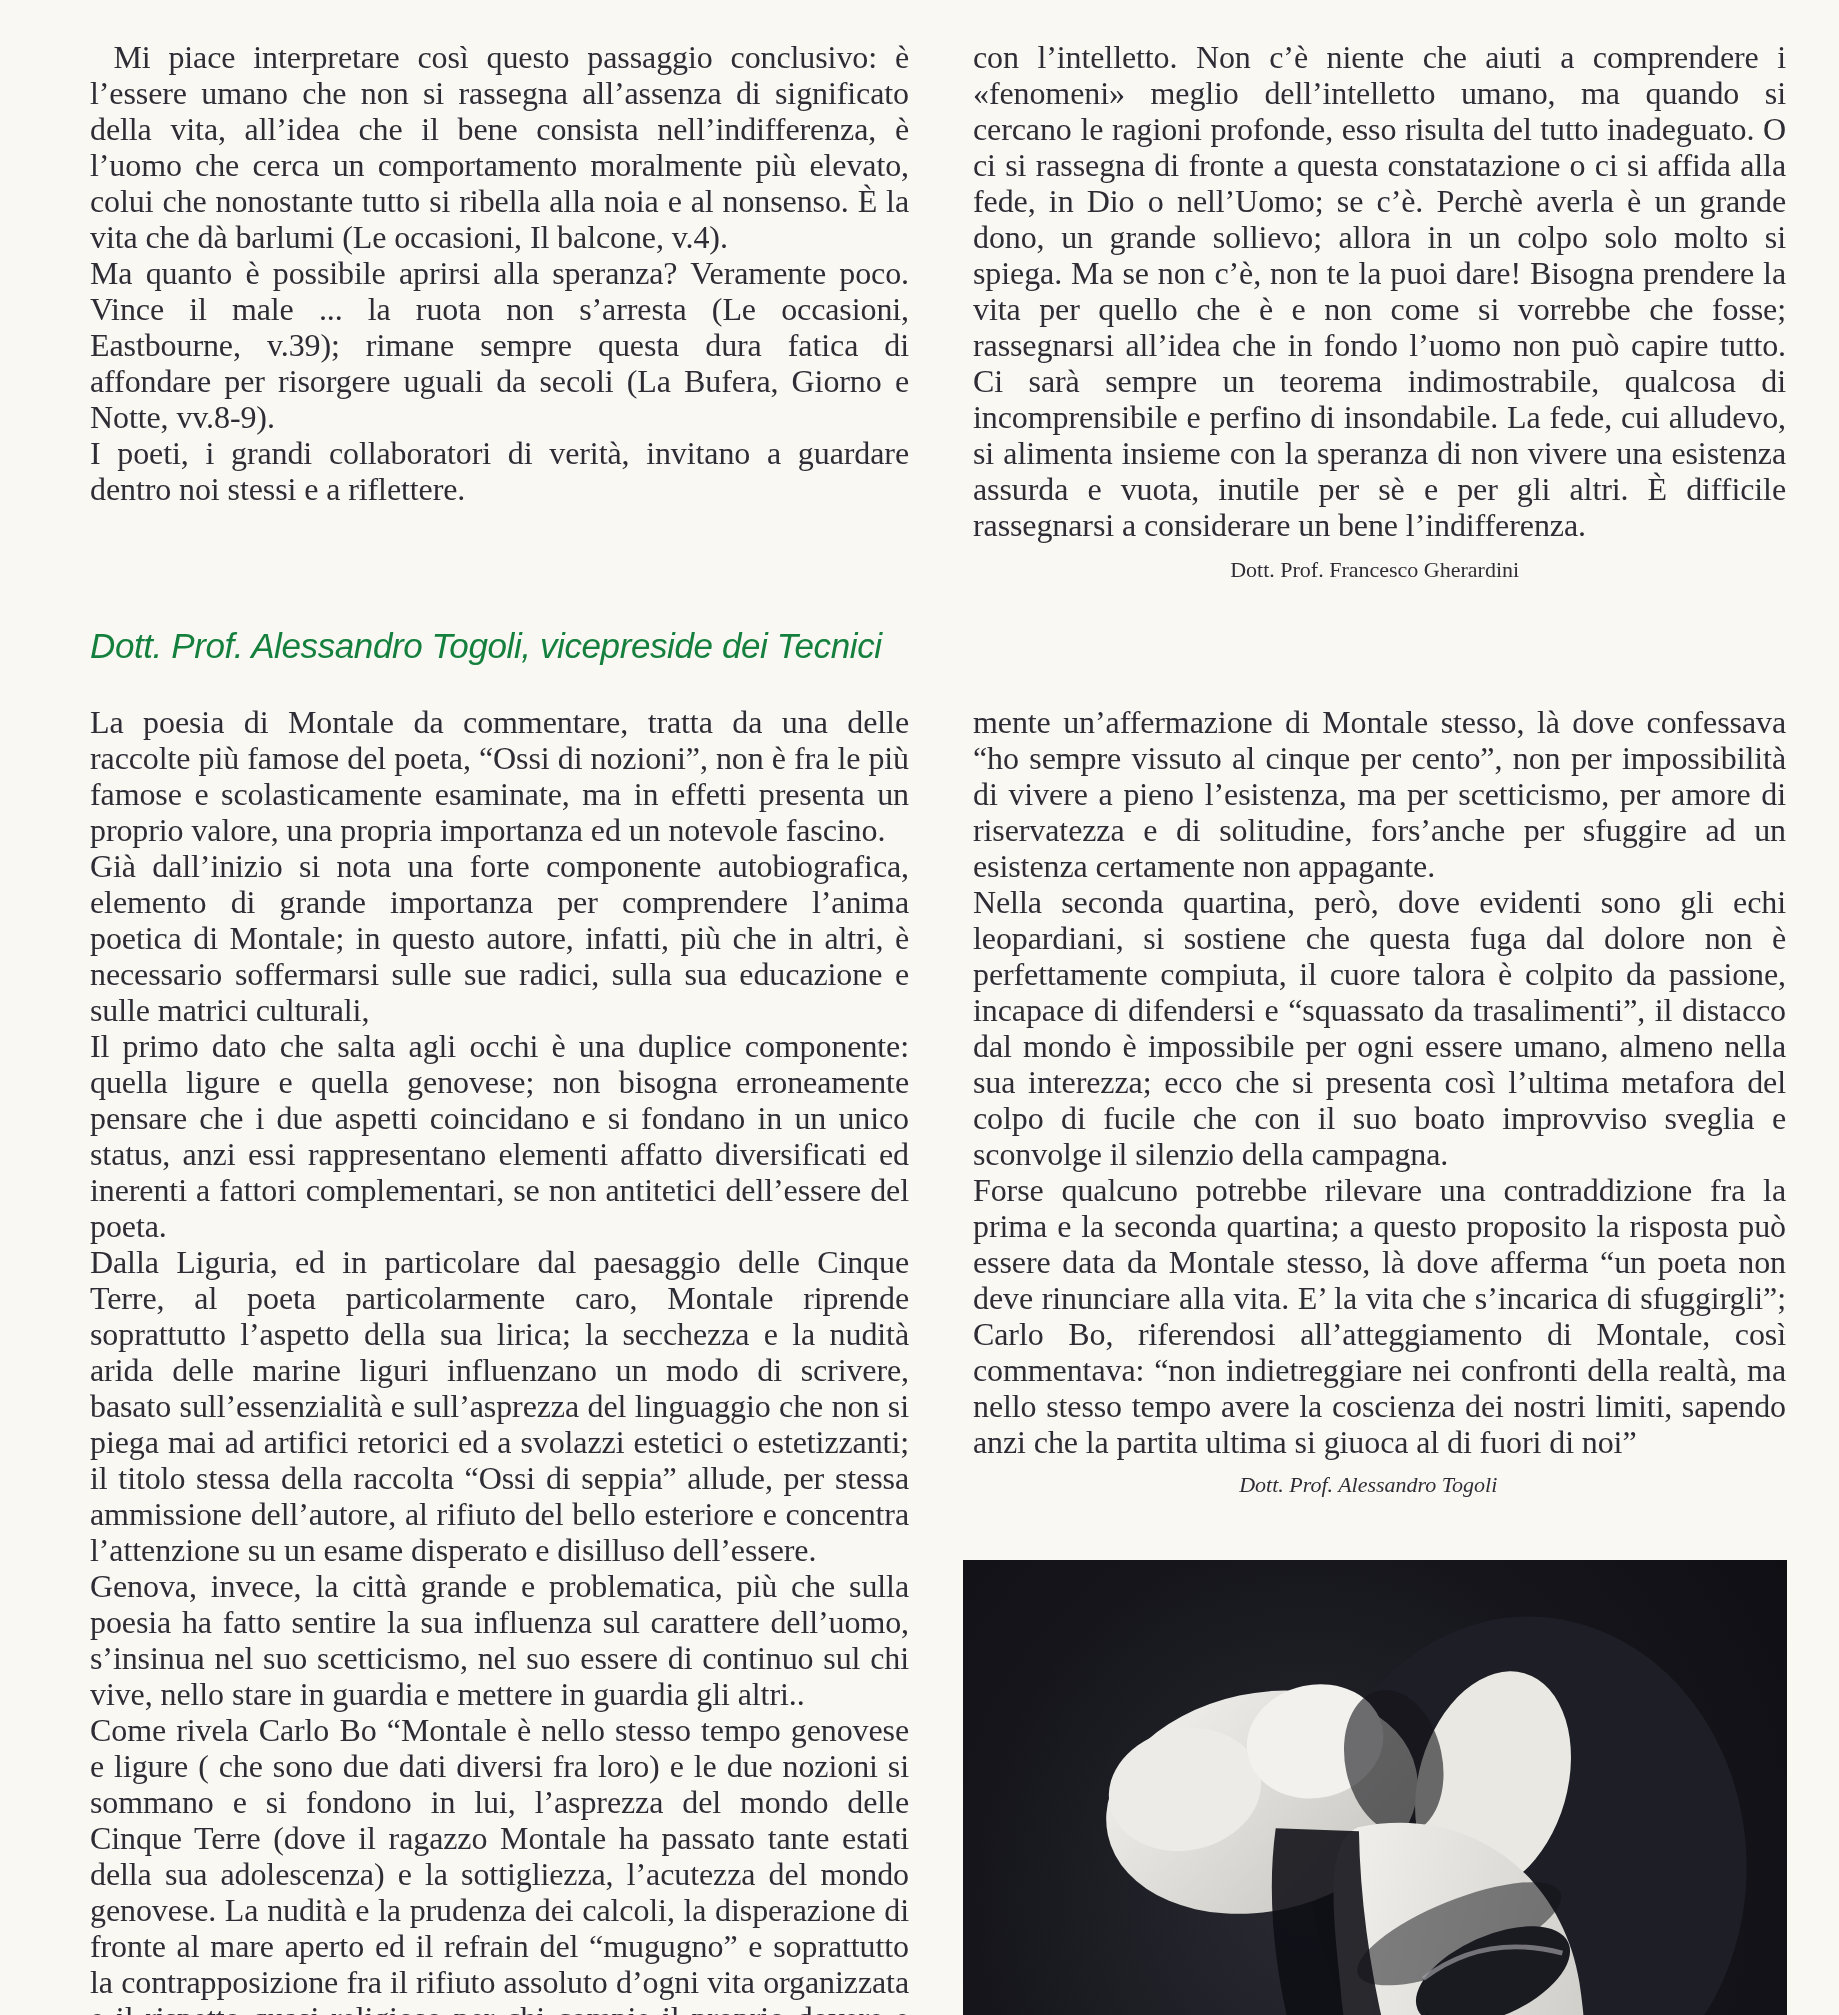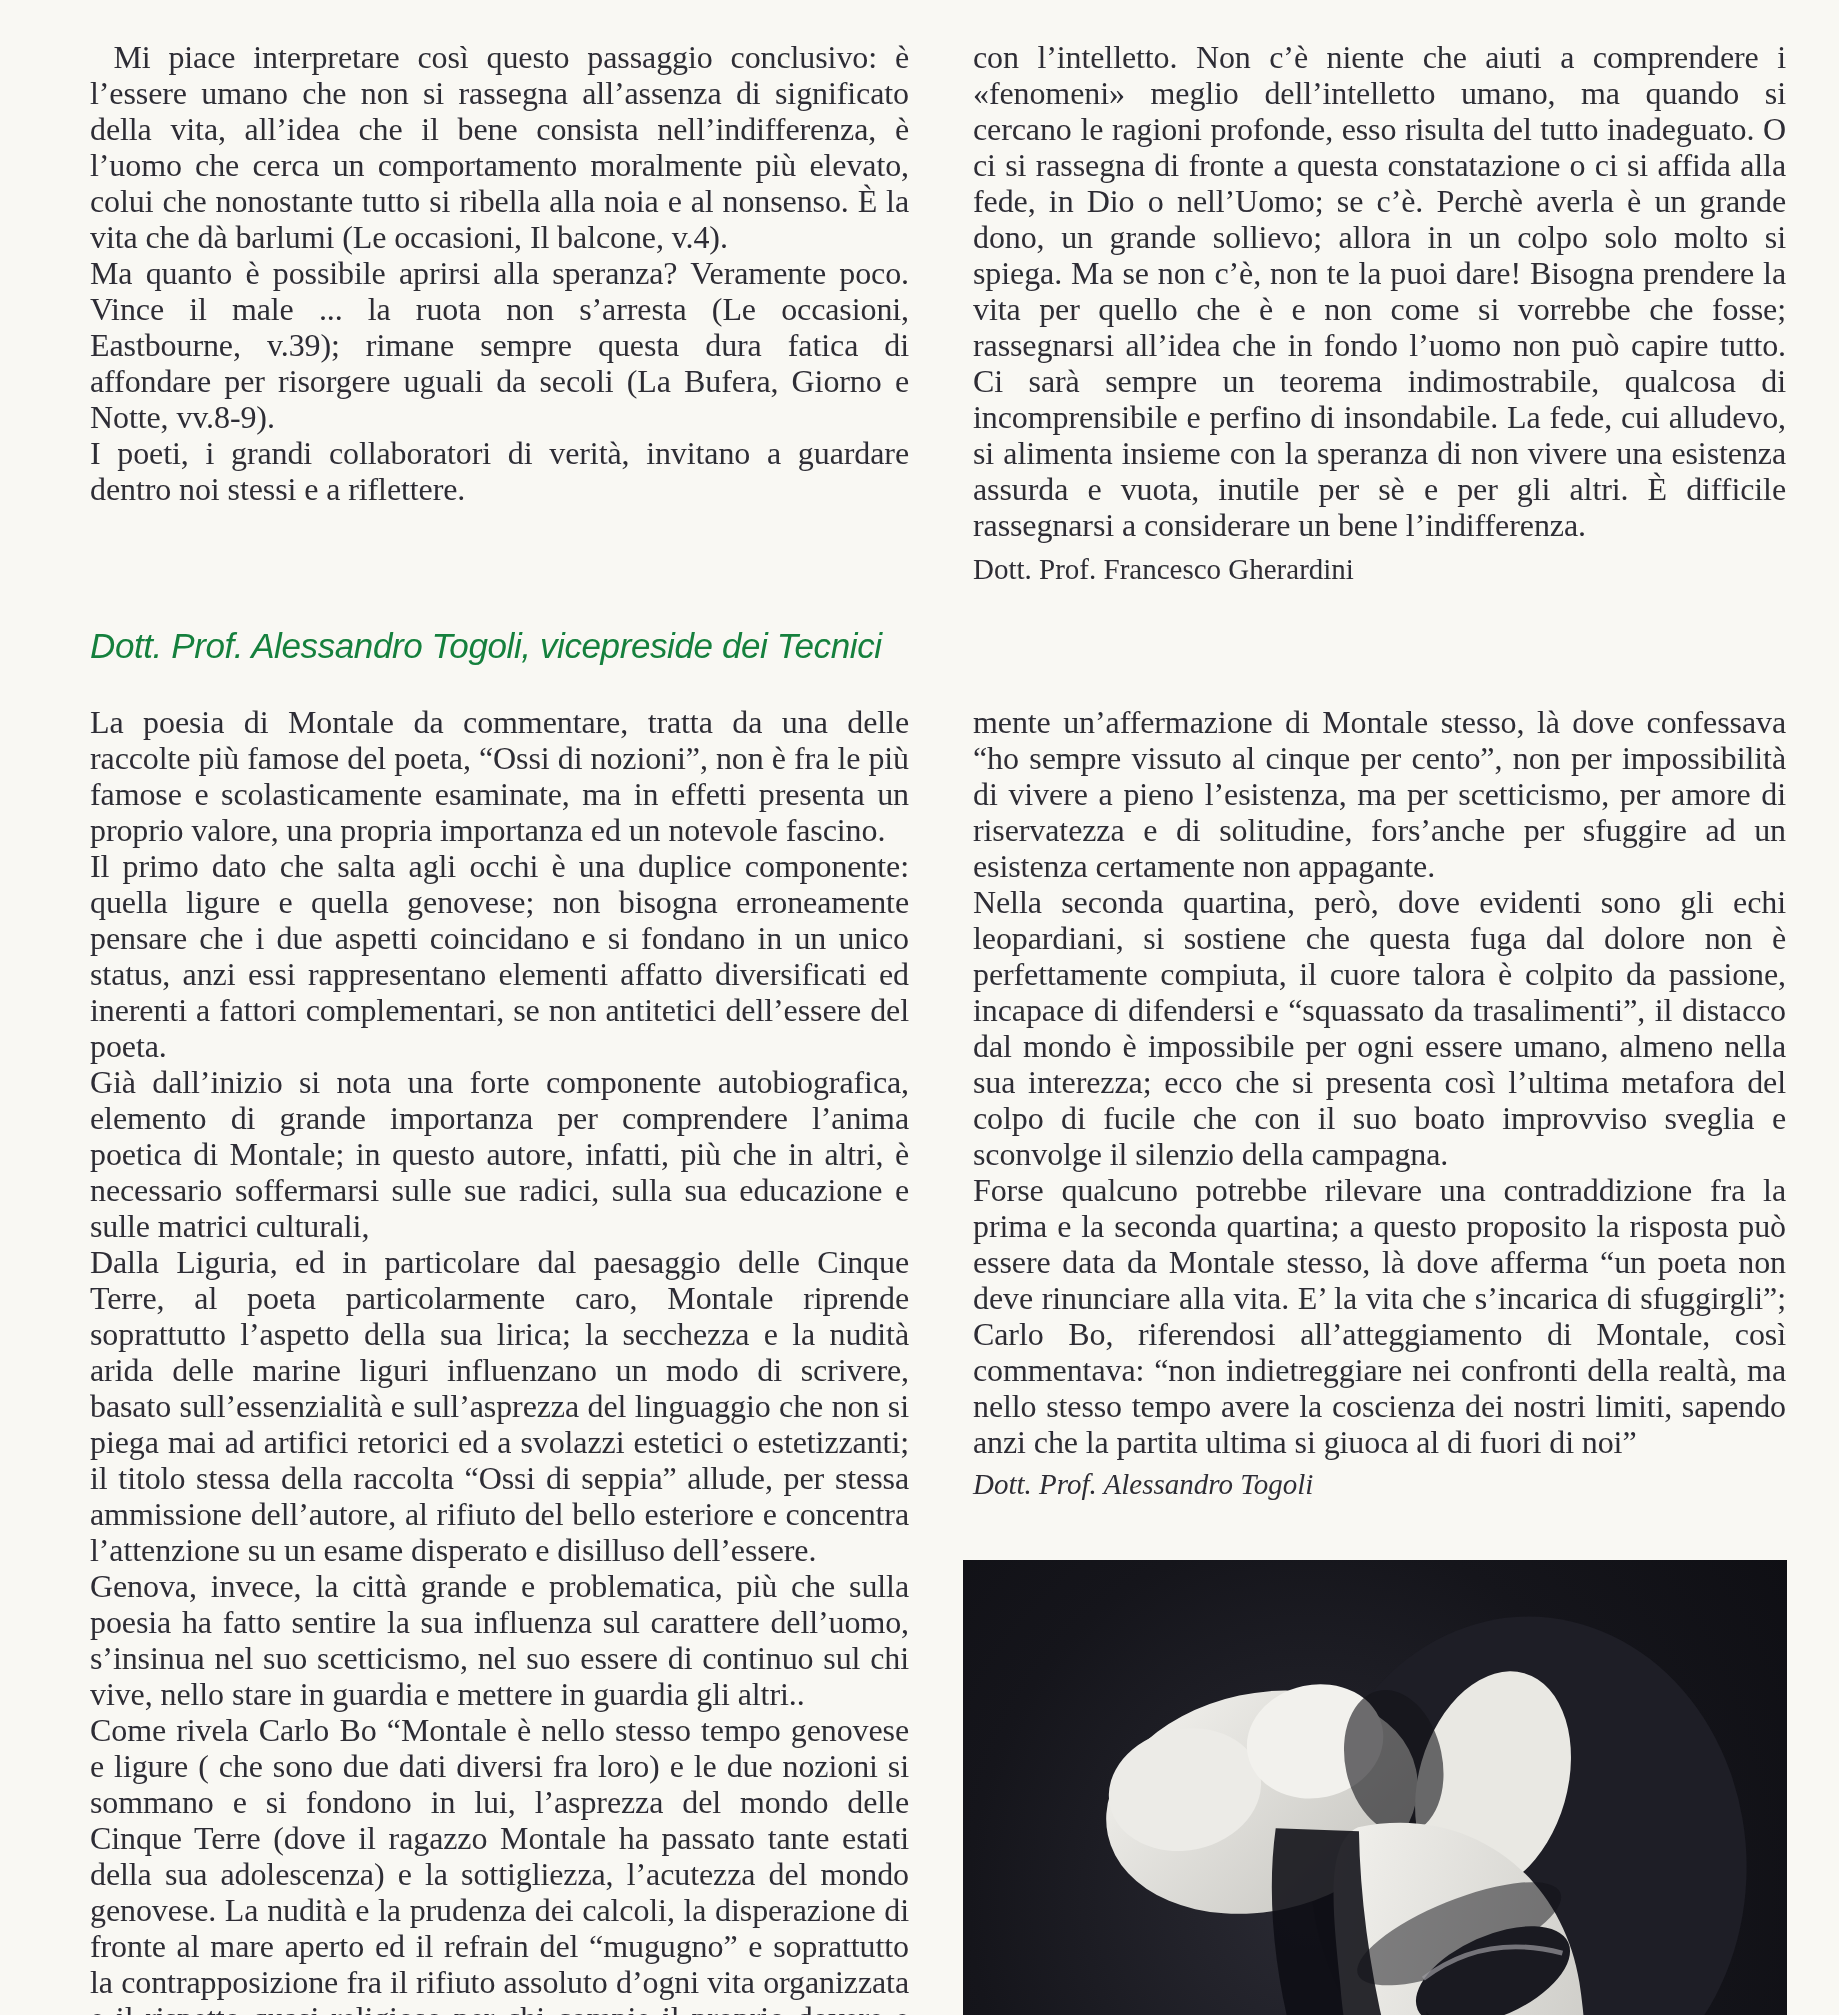--- a/index.html
+++ b/index.html
@@ -17,22 +17,22 @@
   .col-r{width:813px;}
   p.body{
     margin:0;
     font-size:32px;line-height:36px;
     text-align:justify;
     letter-spacing:-0.1px;
   }
   p.indent-first{text-indent:23.4px;}
   .sig{
     margin:10.5px 0 0 0;
-    font-size:29px;line-height:31px;
-    text-align:left;
+    font-size:22px;line-height:31px;
+    text-align:center;
   }
   .sig-pad{padding-right:9.7px;}
   .title-block{margin-top:26.6px;position:relative;}
   h1.title{
     margin:0;
     font-family:"Liberation Sans", sans-serif;
     font-weight:700;
     font-size:105px;line-height:81px;
     letter-spacing:-1.2px;
     color:#26252e;
@@ -76,22 +76,22 @@
         <p class="body">con l’intelletto. Non c’è niente che aiuti a comprendere i «fenomeni» meglio dell’intelletto umano, ma quando si cercano le ragioni profonde, esso risulta del tutto inadeguato. O ci si rassegna di fronte a questa constatazione o ci si affida alla fede, in Dio o nell’Uomo; se c’è. Perchè averla è un grande dono, un grande sollievo; allora in un colpo solo molto si spiega. Ma se non c’è, non te la puoi dare! Bisogna prendere la vita per quello che è e non come si vorrebbe che fosse; rassegnarsi all’idea che in fondo l’uomo non può capire tutto. Ci sarà sempre un teorema indimostrabile, qualcosa di incomprensibile e perfino di insondabile. La fede, cui alludevo, si alimenta insieme con la speranza di non vivere una esistenza assurda e vuota, inutile per sè e per gli altri. È difficile rassegnarsi a considerare un bene l’indifferenza.</p>
         <p class="sig sig-pad">Dott. Prof. Francesco Gherardini</p>
       </div>
     </div>
 
     <p class="byline"><span class="byline-name">Dott. Prof. Alessandro Togoli,</span><span class="byline-role"> vicepreside dei Tecnici</span></p>
 
     <div class="row main-row">
       <div class="col-l">
         <p class="body">La poesia di Montale da commentare, tratta da una delle raccolte più famose del poeta, “Ossi di nozioni”, non è fra le più famose e scolasticamente esaminate, ma in effetti presenta un proprio valore, una propria importanza ed un notevole fascino.</p>
+        <p class="body">Già dall’inizio si nota una forte componente autobiografica, elemento di grande importanza per comprendere l’anima poetica di Montale; in questo autore, infatti, più che in altri, è necessario soffermarsi sulle sue radici, sulla sua educazione e sulle matrici culturali,</p>
         <p class="body">Il primo dato che salta agli occhi è una duplice componente: quella ligure e quella genovese; non bisogna erroneamente pensare che i due aspetti coincidano e si fondano in un unico status, anzi essi rappresentano elementi affatto diversificati ed inerenti a fattori complementari, se non antitetici dell’essere del poeta.</p>
-        <p class="body">Già dall’inizio si nota una forte componente autobiografica, elemento di grande importanza per comprendere l’anima poetica di Montale; in questo autore, infatti, più che in altri, è necessario soffermarsi sulle sue radici, sulla sua educazione e sulle matrici culturali,</p>
         <p class="body">Dalla Liguria, ed in particolare dal paesaggio delle Cinque Terre, al poeta particolarmente caro, Montale riprende soprattutto l’aspetto della sua lirica; la secchezza e la nudità arida delle marine liguri influenzano un modo di scrivere, basato sull’essenzialità e sull’asprezza del linguaggio che non si piega mai ad artifici retorici ed a svolazzi estetici o estetizzanti; il titolo stessa della raccolta “Ossi di seppia” allude, per stessa ammissione dell’autore, al rifiuto del bello esteriore e concentra l’attenzione su un esame disperato e disilluso dell’essere.</p>
         <p class="body">Genova, invece, la città grande e problematica, più che sulla poesia ha fatto sentire la sua influenza sul carattere dell’uomo, s’insinua nel suo scetticismo, nel suo essere di continuo sul chi vive, nello stare in guardia e mettere in guardia gli altri..</p>
         <p class="body">Come rivela Carlo Bo “Montale è nello stesso tempo genovese e ligure ( che sono due dati diversi fra loro) e le due nozioni si sommano e si fondono in lui, l’asprezza del mondo delle Cinque Terre (dove il ragazzo Montale ha passato tante estati della sua adolescenza) e la sottigliezza, l’acutezza del mondo genovese. La nudità e la prudenza dei calcoli, la disperazione di fronte al mare aperto ed il refrain del “mugugno” e soprattutto la contrapposizione fra il rifiuto assoluto d’ogni vita organizzata e il rispetto quasi religioso per chi compie il proprio dovere e rispetta le regole della società”</p>
 
       </div>
       <div class="col-r">
         <p class="body">mente un’affermazione di Montale stesso, là dove confessava “ho sempre vissuto al cinque per cento”, non per impossibilità di vivere a pieno l’esistenza, ma per scetticismo, per amore di riservatezza e di solitudine, fors’anche per sfuggire ad un esistenza certamente non appagante.</p>
         <p class="body">Nella seconda quartina, però, dove evidenti sono gli echi leopardiani, si sostiene che questa fuga dal dolore non è perfettamente compiuta, il cuore talora è colpito da passione, incapace di difendersi e “squassato da trasalimenti”, il distacco dal mondo è impossibile per ogni essere umano, almeno nella sua interezza; ecco che si presenta così l’ultima metafora del colpo di fucile che con il suo boato improvviso sveglia e sconvolge il silenzio della campagna.</p>
         <p class="body">Forse qualcuno potrebbe rilevare una contraddizione fra la prima e la seconda quartina; a questo proposito la risposta può essere data da Montale stesso, là dove afferma “un poeta non deve rinunciare alla vita. E’ la vita che s’incarica di sfuggirgli”; Carlo Bo, riferendosi all’atteggiamento di Montale, così commentava: “non indietreggiare nei confronti della realtà, ma nello stesso tempo avere la coscienza dei nostri limiti, sapendo anzi che la partita ultima si giuoca al di fuori di noi”</p>
         <p class="sig author-sig">Dott. Prof. Alessandro Togoli</p>

